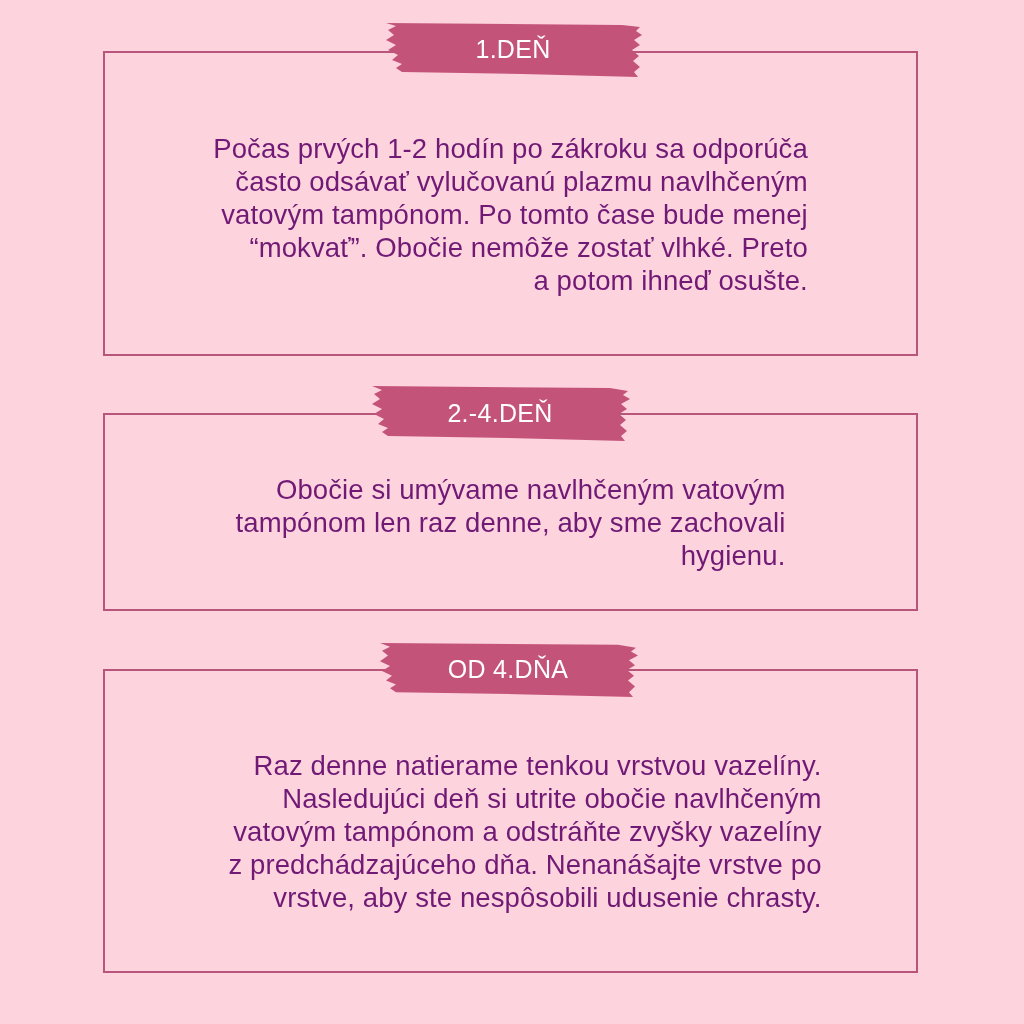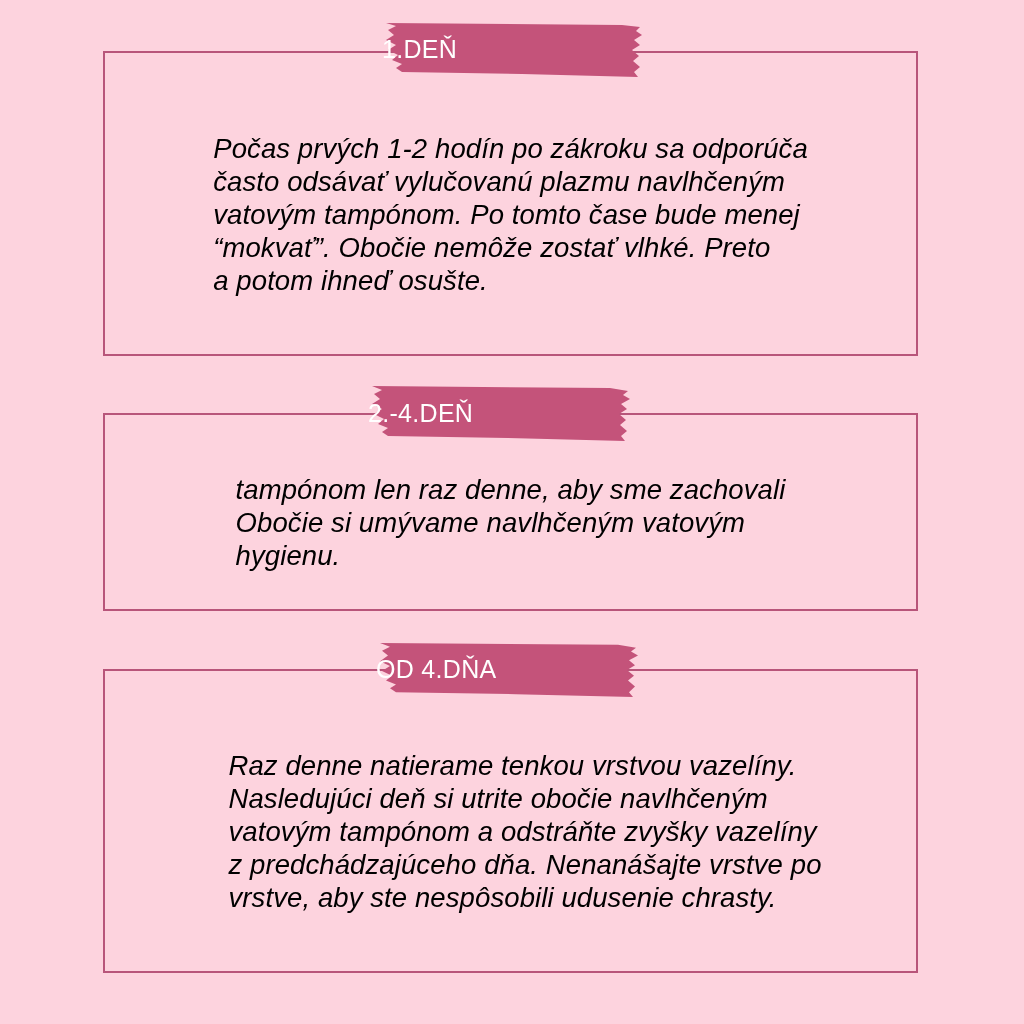--- a/index.html
+++ b/index.html
@@ -18,38 +18,38 @@
       position: absolute;
       left: 103px;
       width: 815px;
       border: 2px solid #b8557a;
       box-sizing: border-box;
       display: flex;
       align-items: center;
       justify-content: center;
     }
     .card-text {
-      color: #000000;
+      color: #701a75;
       font-size: 27.5px;
       line-height: 33px;
-      text-align: left;
+      text-align: right;
       letter-spacing: 0.1px;
       margin: 0;
       padding: 0 20px;
-      font-style: italic;
     }
     .card-text .line {
       display: block;
       white-space: nowrap;
     }
     .tape {
       position: absolute;
       height: 58px;
       display: flex;
       align-items: center;
+      justify-content: center;
     }
     .tape svg {
       position: absolute;
       left: 0;
       top: 0;
       width: 100%;
       height: 100%;
     }
     .tape-label {
       position: relative;
@@ -72,22 +72,22 @@
 </div>
 <div class="tape" style="left:382px; top:20px; width:262px;">
   <svg viewBox="0 0 262 58" preserveAspectRatio="none">
     <path fill="#c4537a" d="M4,3 L240,5 L258,7 L254,11 L260,15 L252,20 L258,25 L250,30 L257,36 L251,41 L258,47 L252,52 L256,57 L140,54 L20,52 L14,48 L20,44 L10,40 L16,35 L6,30 L14,25 L4,20 L12,15 L6,10 L14,6 Z"></path>
   </svg>
   <span class="tape-label">1.DEŇ</span>
 </div>
 
 <div class="card" style="top:413px; height:198px;">
   <p class="card-text" style="padding-top:20px;">
+    <span class="line">Obočie si umývame navlhčeným vatovým</span>
     <span class="line">tampónom len raz denne, aby sme zachovali</span>
-    <span class="line">Obočie si umývame navlhčeným vatovým</span>
     <span class="line">hygienu.</span>
   </p>
 </div>
 <div class="tape" style="left:368px; top:384px; width:264px;">
   <svg viewBox="0 0 264 58" preserveAspectRatio="none">
     <path fill="#c4537a" d="M4,2 L242,4 L260,7 L255,11 L262,15 L253,20 L259,25 L251,30 L258,36 L252,41 L259,47 L253,52 L257,57 L140,54 L20,52 L14,48 L20,44 L10,40 L16,35 L6,30 L14,25 L4,20 L12,15 L6,10 L14,6 Z"></path>
   </svg>
   <span class="tape-label">2.-4.DEŇ</span>
 </div>
 

